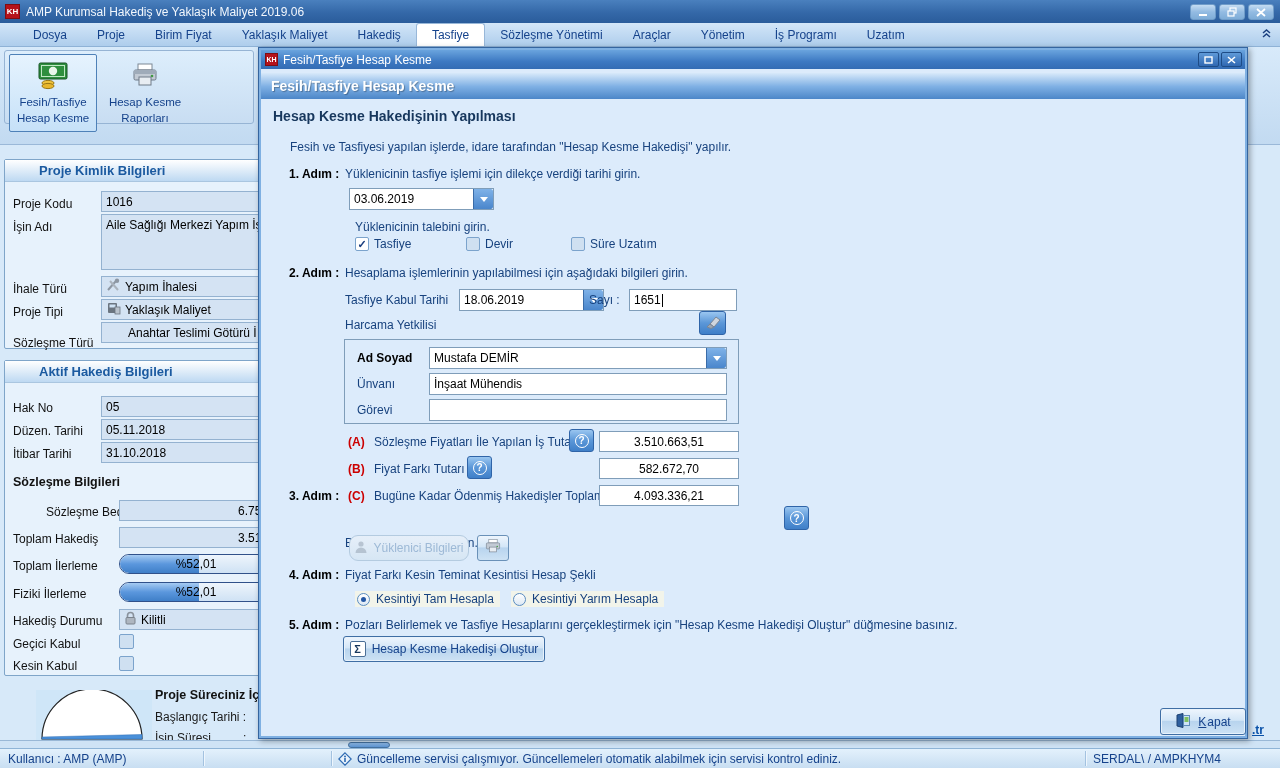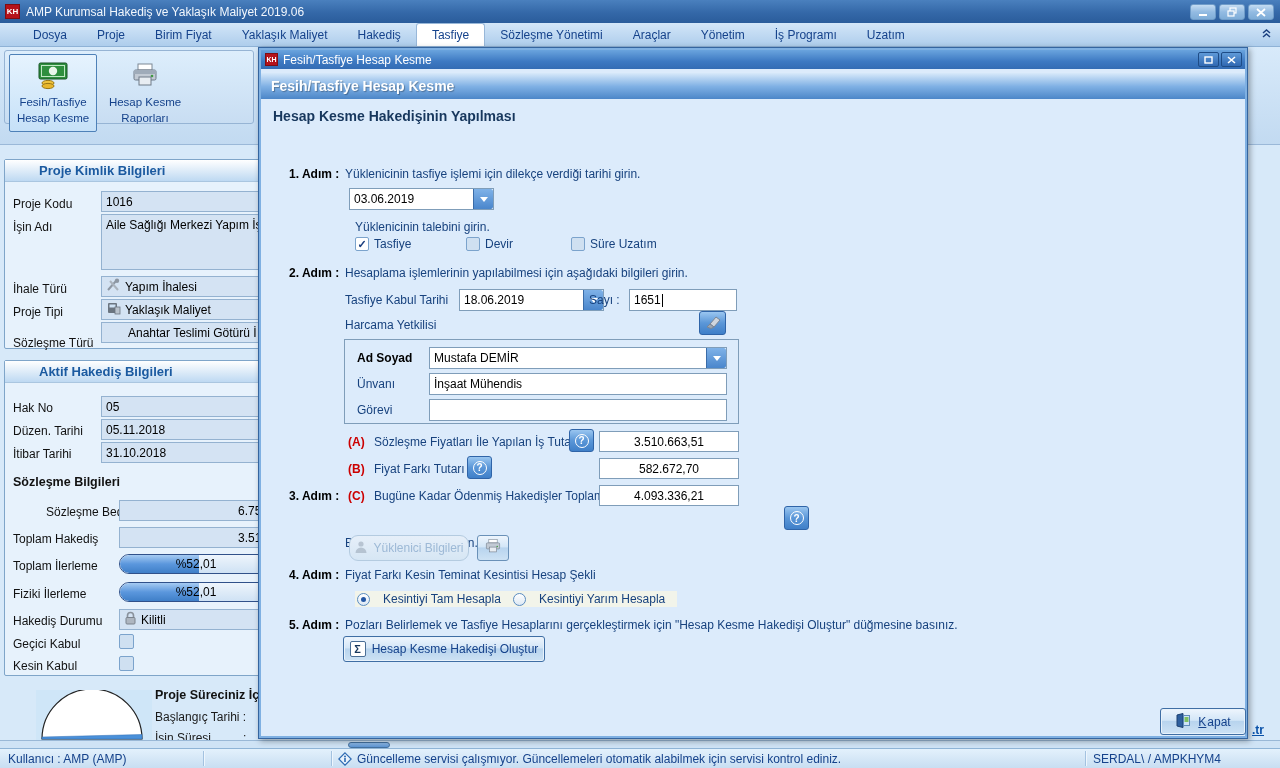--- a/index.html
+++ b/index.html
@@ -85,22 +85,22 @@
   .groupbox { position:absolute; border:1px solid #7f9db9; background:#dcebfb; }
   .redkey { color:#cc0000; font-weight:bold; }
   .glossy { background:linear-gradient(#eef5fd,#d3e6f7 45%,#b8d4ee 50%,#cde2f4); border:1px solid #6a91b8; border-radius:3px; }
   .help-btn { position:absolute; display:flex; align-items:center; justify-content:center;
     background:linear-gradient(#9ac6f0,#5b97d8 50%,#3f7fc8); border:1px solid #2f64a8; border-radius:3px; }
   .qmark { width:14px; height:14px; border-radius:50%; border:1.5px solid #fff; color:#fff; font-size:10px; font-weight:bold;
     display:flex; align-items:center; justify-content:center; }
   .disabled-btn { position:absolute; display:flex; align-items:center; justify-content:center; gap:5px;
     background:linear-gradient(#e6eff9,#d6e6f4); border:1px solid #b4cbe0; border-radius:9px; color:#9db9d6; }
   .icon-btn { position:absolute; display:flex; align-items:center; justify-content:center; }
-  .radio { position:absolute; display:flex; align-items:center; gap:13px; color:#17427e;
-    background:#f2f4ea; padding:1px 12px 1px 2px; }
+  .radio { position:absolute; display:flex; align-items:center; gap:6px; color:#17427e;
+    background:#f2f4ea; padding:1px 6px 1px 2px; }
   .radio .rb { width:13px; height:13px; border-radius:50%; border:1px solid #5a8cc0; background:linear-gradient(#fff,#dce8f4); position:relative; }
   .radio.sel .rb::after { content:""; position:absolute; left:3px; top:3px; width:5px; height:5px; border-radius:50%; background:#2457a4; }
   .sigma-box { width:16px; height:16px; background:#fff; border:1px solid #4a6e96; border-radius:2px; color:#16365c;
     font-weight:bold; font-size:11px; display:flex; align-items:center; justify-content:center; }
   .big-btn { position:absolute; display:flex; align-items:center; justify-content:center; gap:6px; color:#15428b;
     box-shadow:inset 0 0 0 1px #e8f2fb; }
   .big-btn.primary { border:1px solid #3f6ea4; }
 
   .link-tr { position:absolute; left:1252px; top:723px; color:#0a51a8; text-decoration:underline; font-weight:bold; z-index:6; }
 
@@ -302,20 +302,21 @@
               <path d="M1 1 L8 7 M8 1 L1 7" stroke="#fff" stroke-width="1.6"></path>
             </svg>
           </span>
       </span>
     </div>
     <div class="dlg-band">
         <span>Fesih/Tasfiye Hesap Kesme</span>
       </div>
 
     <div class="abs dlg-heading" style="left:14px; top:60px;">Hesap Kesme Hakedişinin Yapılması</div>
+    <div class="abs ntext" style="left:31px; top:92px;">Fesih ve Tasfiyesi yapılan işlerde, idare tarafından "Hesap Kesme Hakedişi" yapılır.</div>
 
     <div class="abs steplbl" style="left:30px; top:119px;">1. Adım :</div>
     <div class="abs ntext" style="left:86px; top:119px;">Yüklenicinin tasfiye işlemi için dilekçe verdiği tarihi girin.</div>
     <div class="tbox combo" style="left:90px; top:140px; width:145px;">
       <span>03.06.2019</span>
       <span class="dd"></span>
     </div>
     <div class="abs ntext" style="left:96px; top:172px;">Yüklenicinin talebini girin.</div>
     <div class="cb checked" style="left:96px; top:189px;">
       <span class="box"></span>

